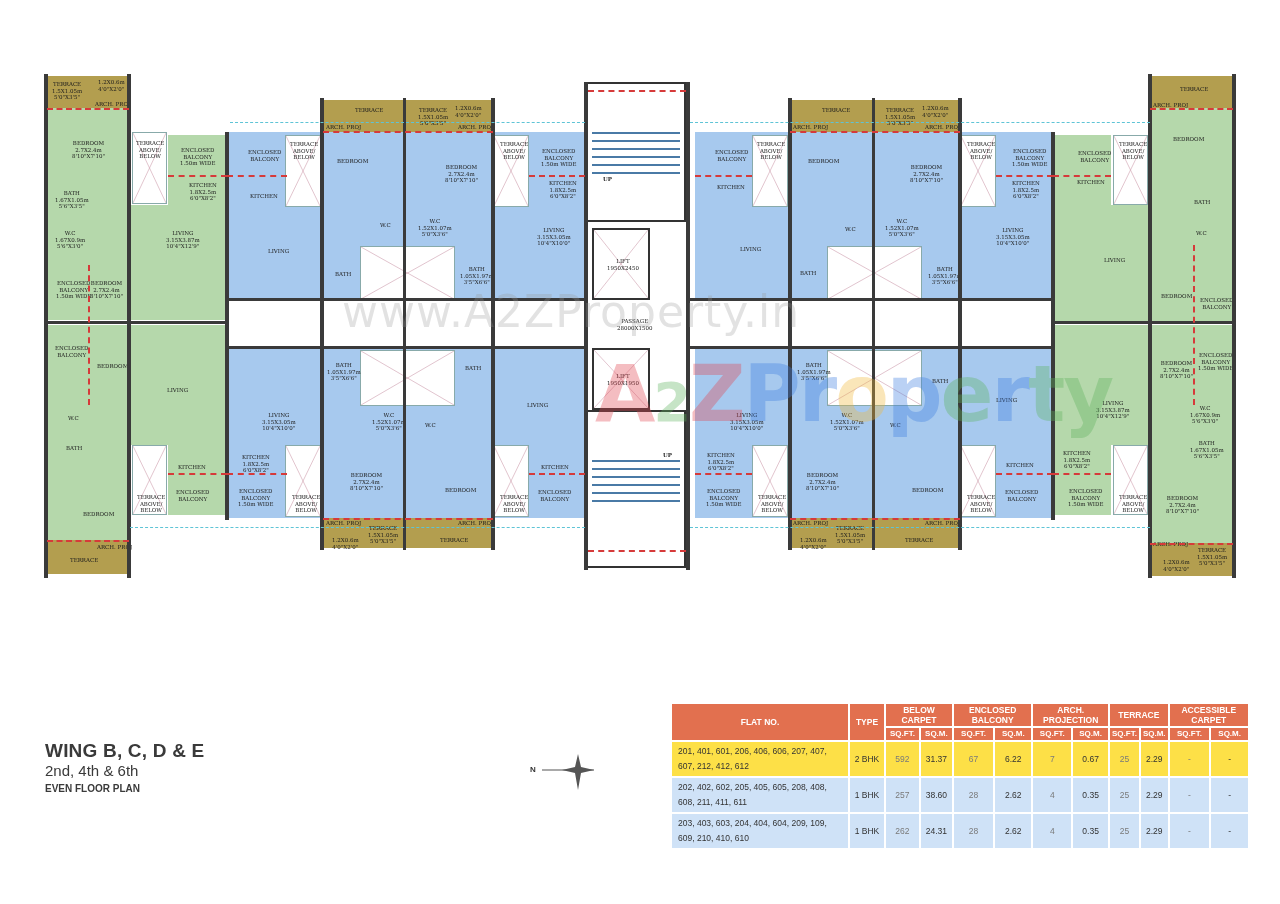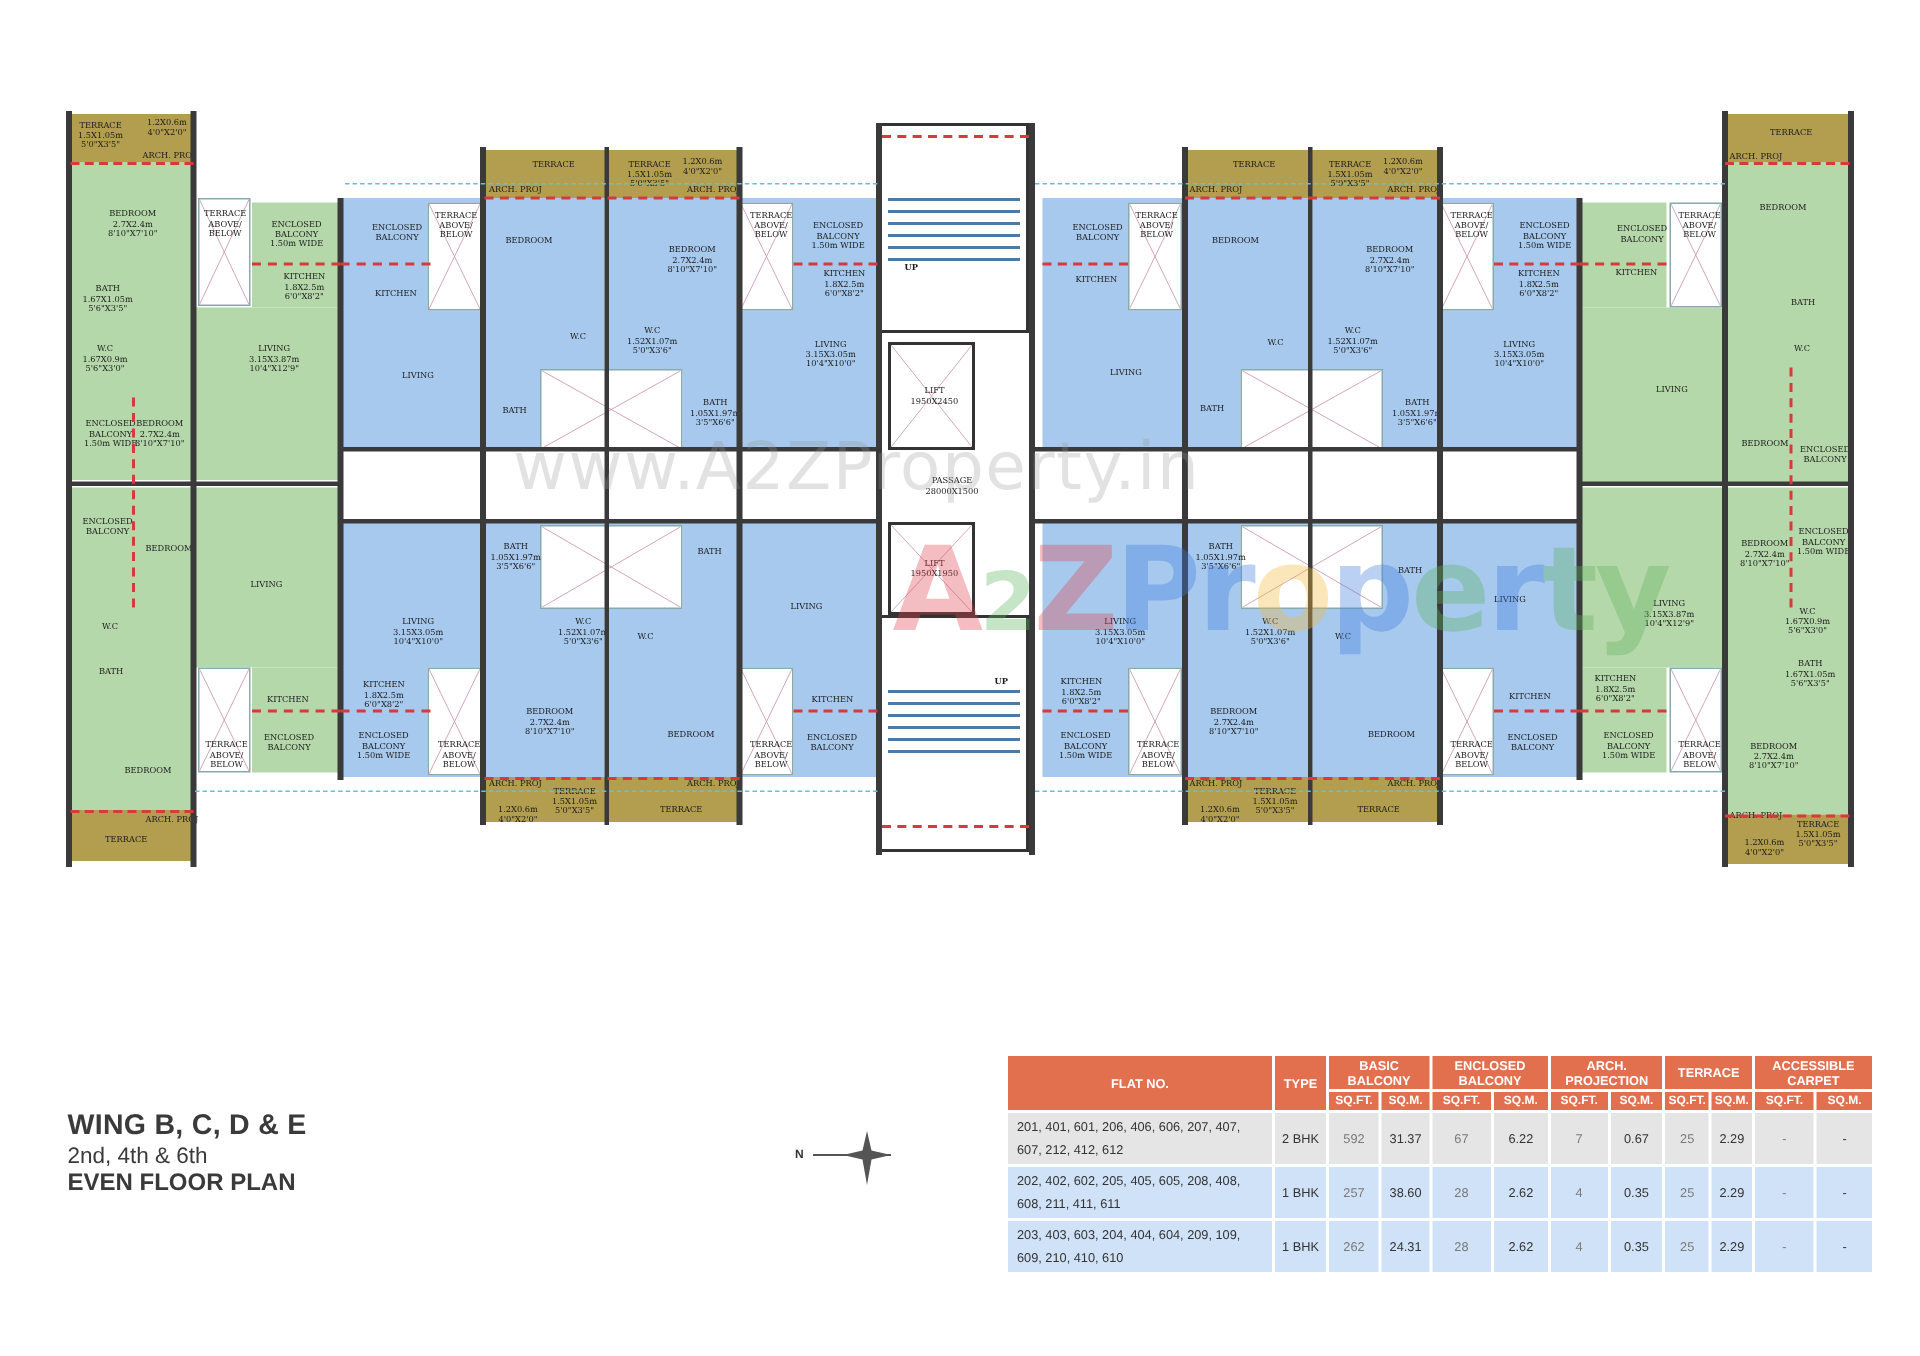--- a/index.html
+++ b/index.html
@@ -34,32 +34,32 @@
   .logo .lpe { color: #3d7de0; }
   .logo .le { color: #5db35d; }
   .logo .lrt { color: #3d7de0; }
   .logo .lt { color: #5db35d; }
   .logo .ly { color: #5db35d; }
 
   
   .title-block { position: absolute; left: 45px; top: 740px; font-family: "Liberation Sans", sans-serif; color: #3a3a3a; }
   .title-block .t1 { font-size: 19px; font-weight: bold; letter-spacing: 0.2px; line-height: 22px; }
   .title-block .t2 { font-size: 15px; line-height: 18px; }
-  .title-block .t3 { font-size: 16px; font-weight: bold; line-height: 18px; }
+  .title-block .t3 { font-size: 10px; font-weight: bold; line-height: 18px; }
 
   .compass { position: absolute; left: 530px; top: 752px; width: 66px; height: 40px; }
   .compass .n { position: absolute; left: 0; top: 13px; font-family: "Liberation Sans", sans-serif; font-size: 8px; font-weight: bold; color: #333; }
 
   
   .area-table { position: absolute; left: 670px; top: 702px; width: 580px; border-collapse: separate; border-spacing: 2px; font-family: "Liberation Sans", sans-serif; font-size: 8.5px; }
   .area-table th { background: #e2704f; color: #ffffff; font-weight: bold; text-align: center; padding: 1px 2px; line-height: 10px; }
   .area-table th.sub { font-size: 8px; height: 12px; }
   .area-table td { text-align: center; color: #333; padding: 2px 3px; height: 30px; }
   .area-table td.flats { text-align: left; padding-left: 6px; line-height: 15px; }
-  .area-table tr.r-green td { background: #e5e5e5; }
+  .area-table tr.r-green td { background: #fde047; }
   .area-table tr.r-blue td { background: #cfe2f7; }
   .area-table td.dim { color: #7a7a7a; }
 </style>
 </head>
 <body>
 
 <div id="plan">
 
   <div class="zone terrace-fill" style="left:47px;top:76px;width:82px;height:32px;"></div>
   <div class="zone green" style="left:47px;top:108px;width:82px;height:212px;"></div>
@@ -562,21 +562,21 @@
     <line x1="12" y1="18" x2="64" y2="18" stroke="#555" stroke-width="1.2"></line>
     <polygon points="48,2 51,15 64,18 51,21 48,38 45,21 32,18 45,15" fill="#555"></polygon>
   </svg>
 </div>
 
 <table class="area-table">
   <thead>
     <tr>
       <th rowspan="2" style="width:176px;">FLAT NO.</th>
       <th rowspan="2" style="width:34px;">TYPE</th>
-      <th colspan="2">BASIC BALCONY</th>
+      <th colspan="2">BELOW CARPET</th>
       <th colspan="2">ENCLOSED BALCONY</th>
       <th colspan="2">ARCH. PROJECTION</th>
       <th colspan="2">TERRACE</th>
       <th colspan="2">ACCESSIBLE CARPET</th>
     </tr>
     <tr>
       <th class="sub">SQ.FT.</th>
       <th class="sub">SQ.M.</th>
       <th class="sub">SQ.FT.</th>
       <th class="sub">SQ.M.</th>

